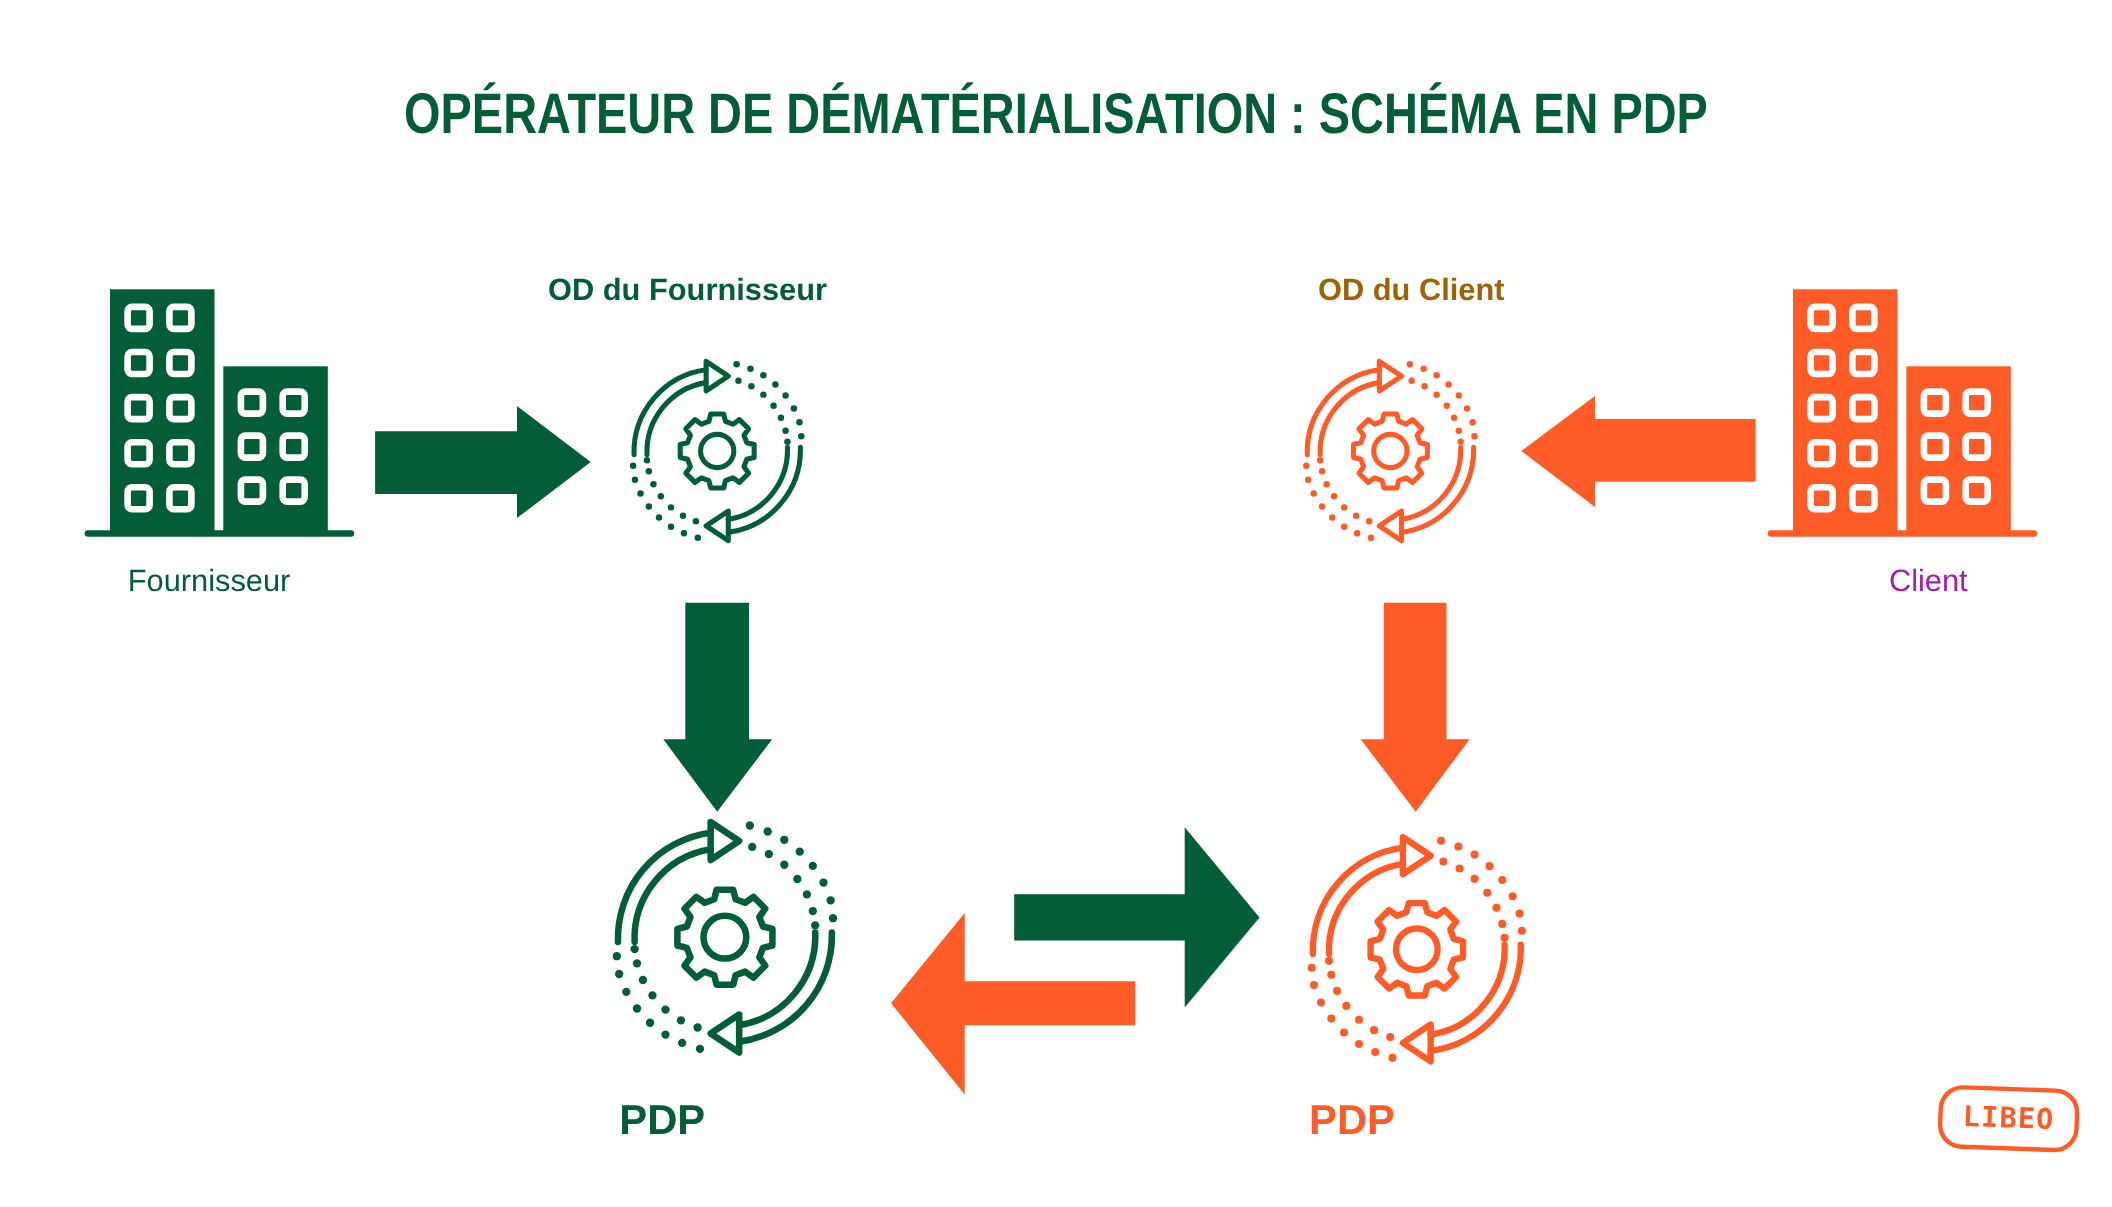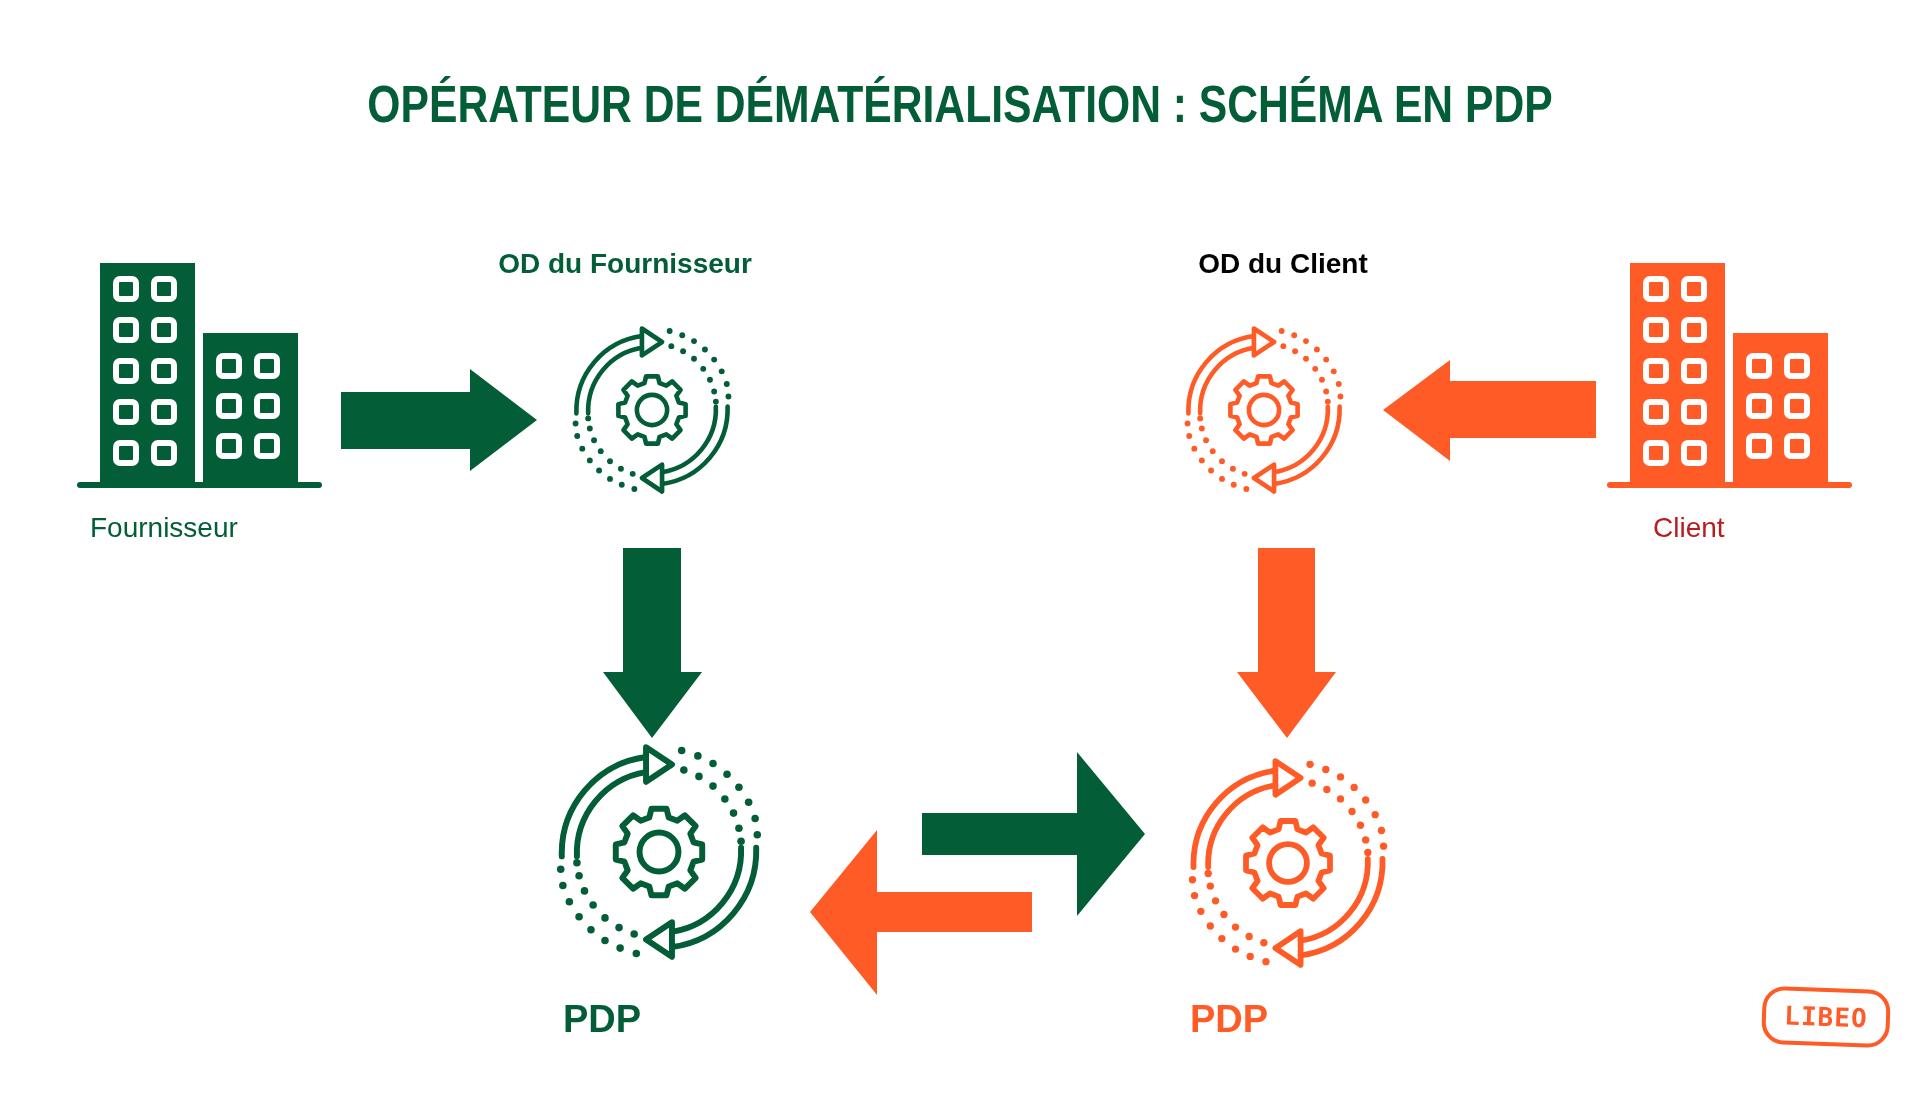--- a/index.html
+++ b/index.html
@@ -4,39 +4,39 @@
 <style>
   html, body { margin:0; padding:0; background:#ffffff; }
   body { width:1920px; height:1097px; position:relative; overflow:hidden;
          font-family:"Liberation Sans", "DejaVu Sans", sans-serif; }
   .abs { position:absolute; }
   .title { left:0; width:1920px; top:74px; text-align:center;
            font-family:"Liberation Sans", sans-serif; font-weight:bold;
            font-size:52px; letter-spacing:0px; transform:scaleX(0.82);
            transform-origin:center; white-space:nowrap; }
   .heading { font-weight:bold; font-size:28px; white-space:nowrap; text-align:center; }
-  .label { font-size:28px; white-space:nowrap; text-align:left; }
+  .label { font-size:28px; white-space:nowrap; text-align:center; }
   .pdp { font-weight:bold; font-size:38px; white-space:nowrap; text-align:left; }
   svg.layer { position:absolute; left:0; top:0; }
   .logo { left:1762px; top:988px; width:128px; height:58px; border:4px solid;
           border-radius:22px; box-sizing:border-box; transform:rotate(2deg);
           display:flex; align-items:center; justify-content:center;
           font-family:"DejaVu Sans Mono", monospace; font-weight:bold; font-size:26px;
           letter-spacing:1px; }
 </style>
 </head>
 <body>
 
 <div class="abs title" style="color:#035E37">OPÉRATEUR DE DÉMATÉRIALISATION : SCHÉMA EN PDP</div>
 
 <div class="abs heading" style="left:425px; width:400px; top:248px; color:#035E37">OD du Fournisseur</div>
-<div class="abs heading" style="left:1083px; width:400px; top:248px; color:#000000">OD du Client</div>
+<div class="abs heading" style="left:1083px; width:400px; top:248px; color:#a16207">OD du Client</div>
 
 <div class="abs label" style="left:90px; width:200px; top:512px; color:#035E37">Fournisseur</div>
-<div class="abs label" style="left:1653px; width:200px; top:512px; color:#b91c1c">Client</div>
+<div class="abs label" style="left:1653px; width:200px; top:512px; color:#a21caf">Client</div>
 
 <div class="abs pdp" style="left:563px; width:200px; top:998px; color:#035E37">PDP</div>
 <div class="abs pdp" style="left:1190px; width:200px; top:998px; color:#FF5B27">PDP</div>
 
 <svg class="layer" width="1920" height="1097" viewBox="0 0 1920 1097" xmlns="http://www.w3.org/2000/svg">
   <defs>
 
     <symbol id="building" viewBox="0 0 245 225" overflow="visible">
       <rect x="23" y="0" width="95" height="222" fill="currentColor"></rect>
       <rect x="126" y="70" width="95" height="152" fill="currentColor"></rect>

